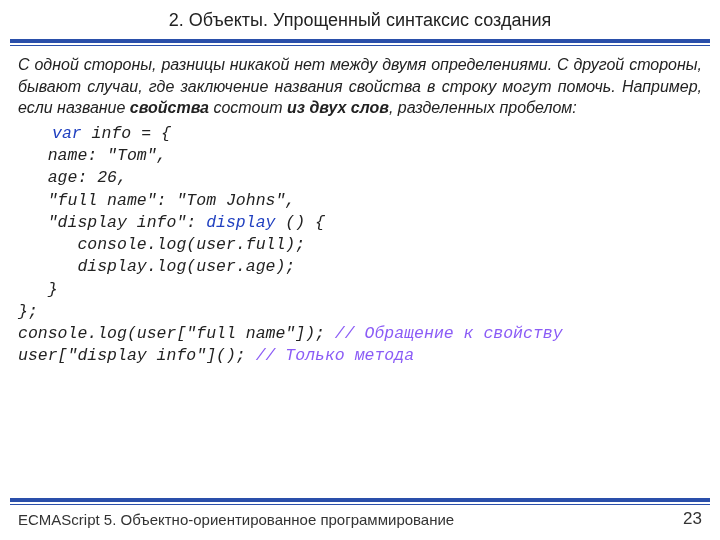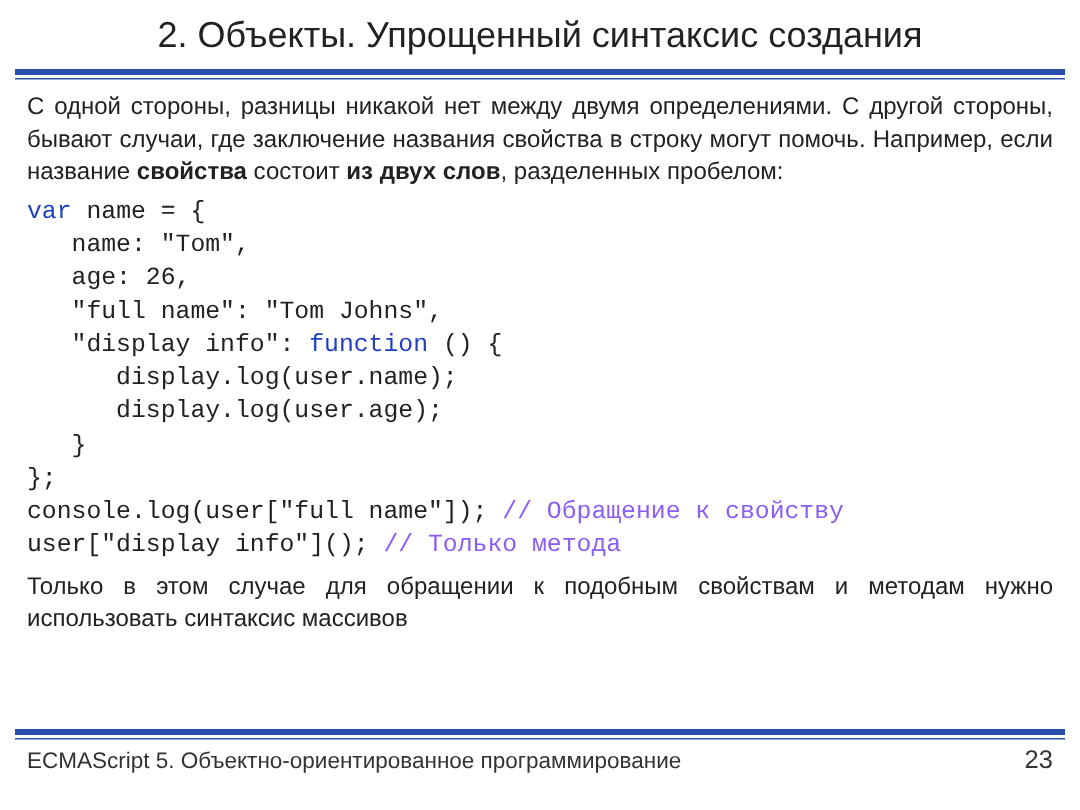--- a/index.html
+++ b/index.html
@@ -15,63 +15,64 @@
     height: 540px;
     padding: 0;
     display: flex;
     flex-direction: column;
   }
   .title-block {
     text-align: center;
     padding: 10px 20px 6px 20px;
   }
   .title {
-    font-size: 24px;
+    font-size: 18px;
     font-weight: 400;
     color: #222;
   }
   .hr-thick {
     height: 4px;
     background: #2a4faa;
     margin: 2px 10px 0 10px;
   }
   .hr-thin {
     height: 1px;
     background: #2a4faa;
     margin: 2px 10px 0 10px;
   }
   .content {
     flex: 1;
     padding: 8px 18px 0 18px;
     font-size: 16px;
     line-height: 1.35;
+    font-style: italic;
   }
   .para {
     text-align: justify;
     margin-bottom: 4px;
   }
   .para b { font-weight: 700; }
   .code {
     font-family: "Courier New", Courier, monospace;
     font-size: 16.5px;
     line-height: 1.35;
     white-space: pre;
     margin: 2px 0 6px 0;
   }
-  .kw-var { color: #2040c0; }
+  .kw-var { color: #2040c0; margin-left: 34px; }
   .kw-func { color: #2040c0; }
   .comment { color: #8b5cf6; }
   .para2 {
     text-align: justify;
     margin-top: 6px;
   }
   .footer {
     position: absolute;
     left: 0; right: 0; bottom: 0;
-    height: 54px;
+    height: 42px;
   }
   .footer .hr-thick { margin: 0 10px; }
   .footer .hr-thin { margin: 2px 10px 0 10px; }
   .footer-row {
     display: flex;
     justify-content: space-between;
     align-items: center;
     padding: 4px 18px 0 18px;
     font-size: 15px;
     color: #333;
@@ -87,33 +88,32 @@
     <div class="title">2. Объекты. Упрощенный синтаксис создания</div>
   </div>
   <div class="hr-thick"></div>
   <div class="hr-thin"></div>
 
   <div class="content">
     <p class="para">
       <span>С одной стороны, разницы никакой нет между двумя определениями. С другой стороны, бывают случаи, где заключение названия свойства в строку могут помочь. Например, если название </span><b>свойства</b><span> состоит </span><b>из двух слов</b><span>, разделенных пробелом:</span>
     </p>
 
-    <div class="code"><span class="kw-var">var</span><span> name = {</span>
+    <div class="code"><span class="kw-var">var</span><span> info = {</span>
 <span>   name: "Tom",</span>
 <span>   age: 26,</span>
 <span>   "full name": "Tom Johns",</span>
-<span>   "display info": </span><span class="kw-func">function</span><span> () {</span>
-<span>      display.log(user.name);</span>
+<span>   "display info": </span><span class="kw-func">display</span><span> () {</span>
+<span>      console.log(user.full);</span>
 <span>      display.log(user.age);</span>
 <span>   }</span>
 <span>};</span>
 <span>console.log(user["full name"]); </span><span class="comment">// Обращение к свойству</span>
 <span>user["display info"](); </span><span class="comment">// Только метода</span></div>
 
-    <p class="para2">Только в этом случае для обращении к подобным свойствам и методам нужно использовать синтаксис массивов</p>
   </div>
 
   <div class="footer">
     <div class="hr-thick"></div>
     <div class="hr-thin"></div>
     <div class="footer-row">
       <span>ECMAScript 5. Объектно-ориентированное программирование</span>
       <span class="page-num">23</span>
     </div>
   </div>

